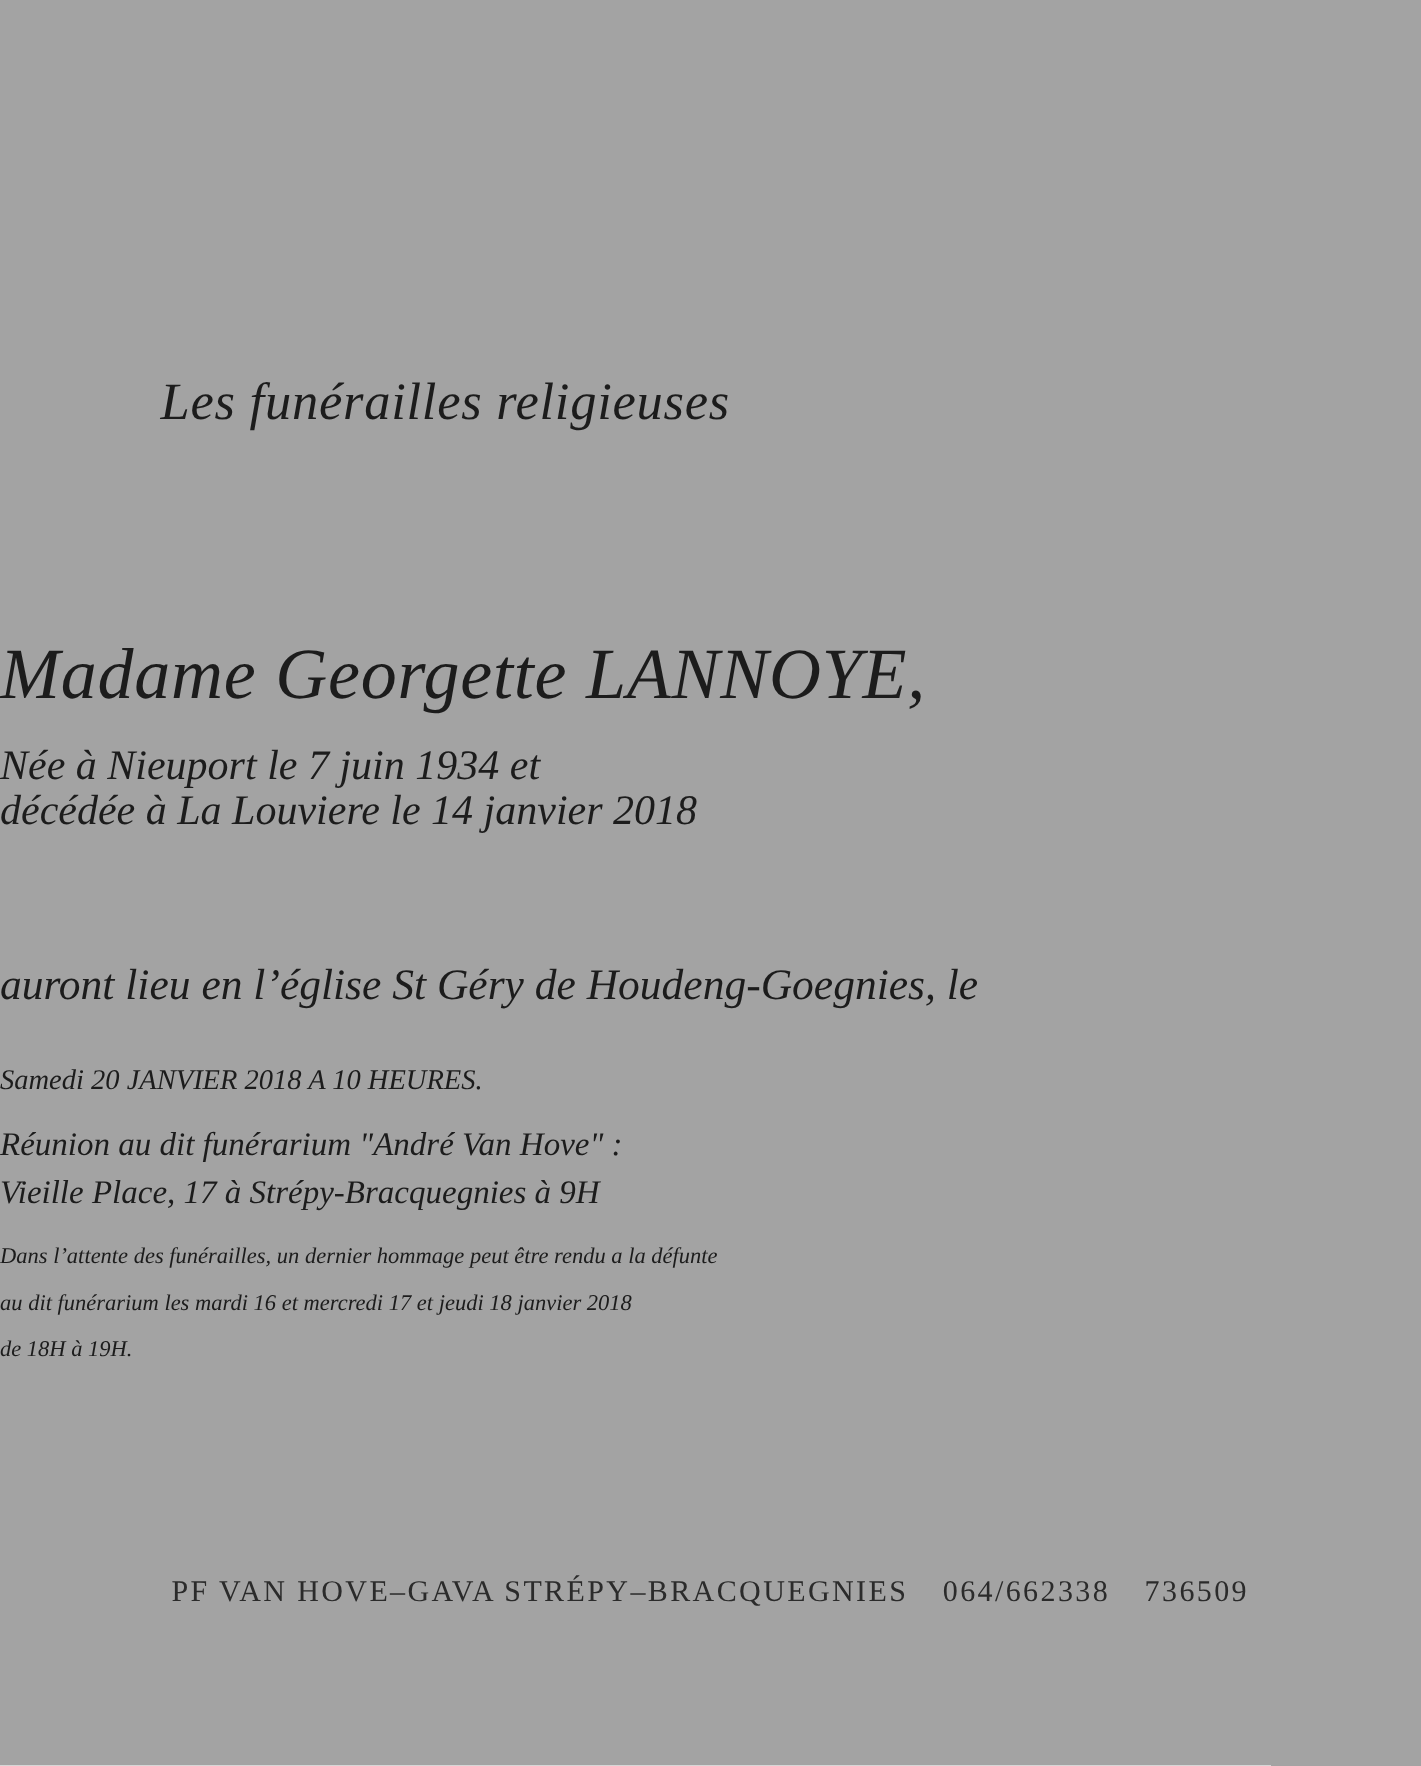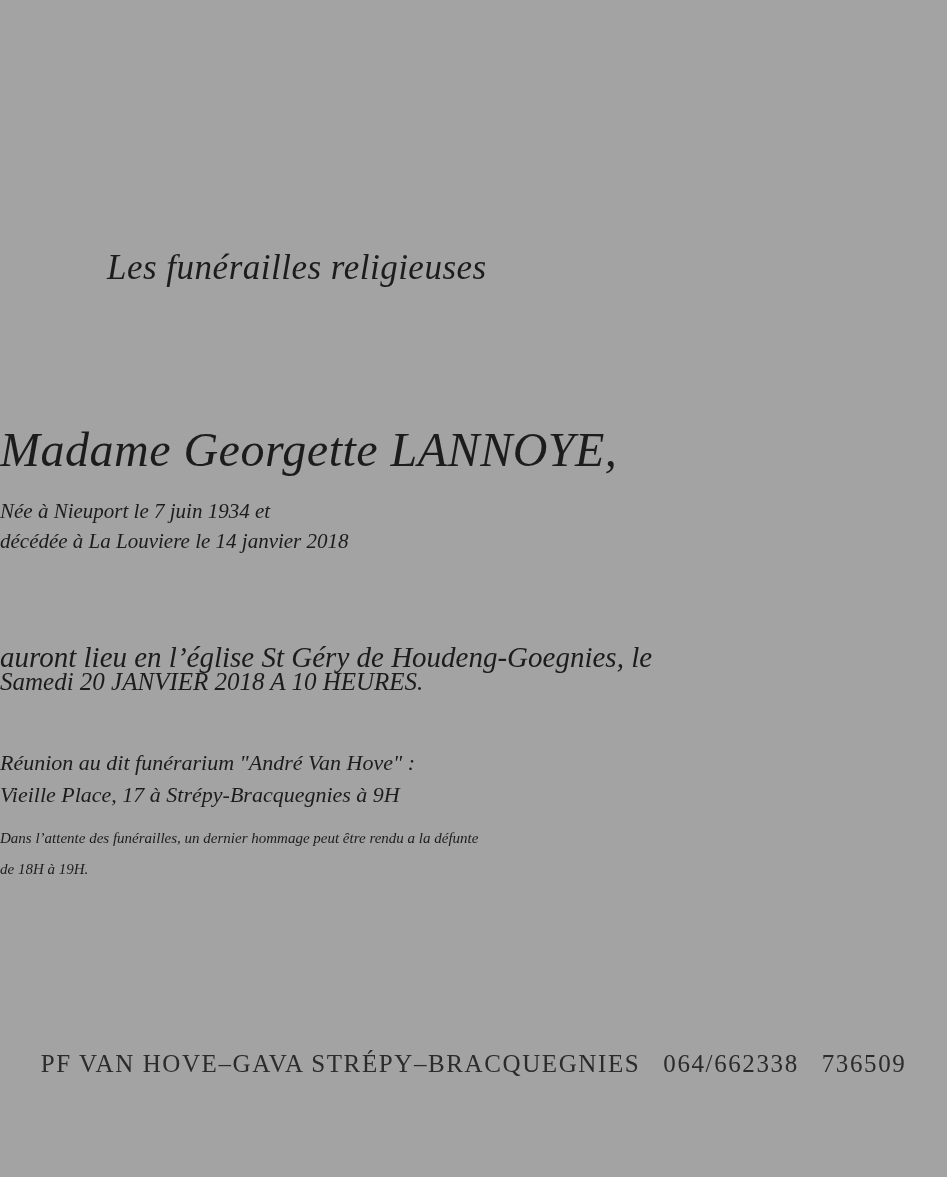--- a/index.html
+++ b/index.html
@@ -29,48 +29,48 @@
   }
   .deceased-name {
     top: 422px;
     font-style: italic;
     font-size: 48px;
     letter-spacing: 0.5px;
   }
   .birth-death {
     top: 496px;
     font-style: italic;
-    font-size: 21px;
+    font-size: 28px;
     line-height: 30px;
   }
   .ceremony-intro {
     top: 641px;
     font-style: italic;
     font-size: 29px;
   }
   .ceremony-date {
-    top: 668px;
+    top: 710px;
     font-style: italic;
-    font-size: 25px;
+    font-size: 19px;
   }
   .meeting-block {
     top: 747px;
     font-style: italic;
     font-size: 22px;
     line-height: 32px;
   }
   .tribute-block {
     top: 823px;
     font-style: italic;
     font-size: 15px;
     line-height: 31px;
   }
   .footer-line {
     top: 1050px;
-    font-size: 25px;
+    font-size: 20px;
     letter-spacing: 1.6px;
     color: #2b2b2b;
     display: flex;
     justify-content: center;
     gap: 23px;
   }
 </style>
 </head>
 <body>
 
@@ -89,20 +89,21 @@
 
   <div class="abs centered ceremony-date">Samedi 20 JANVIER 2018 A 10 HEURES.</div>
 
   <div class="abs centered meeting-block">
     <div>Réunion au dit funérarium "André Van Hove" :</div>
     <div>Vieille Place, 17 à Strépy-Bracquegnies à 9H</div>
   </div>
 
   <div class="abs centered tribute-block">
     <div>Dans l’attente des funérailles, un dernier hommage peut être rendu a la défunte</div>
+    <div>au dit funérarium les mardi 16 et mercredi 17 et jeudi 18 janvier 2018</div>
     <div>de 18H à 19H.</div>
   </div>
 
   <div class="abs footer-line">
     <span>PF VAN HOVE–GAVA STRÉPY–BRACQUEGNIES</span>
     <span>064/662338</span>
     <span>736509</span>
   </div>
 
 </div>

